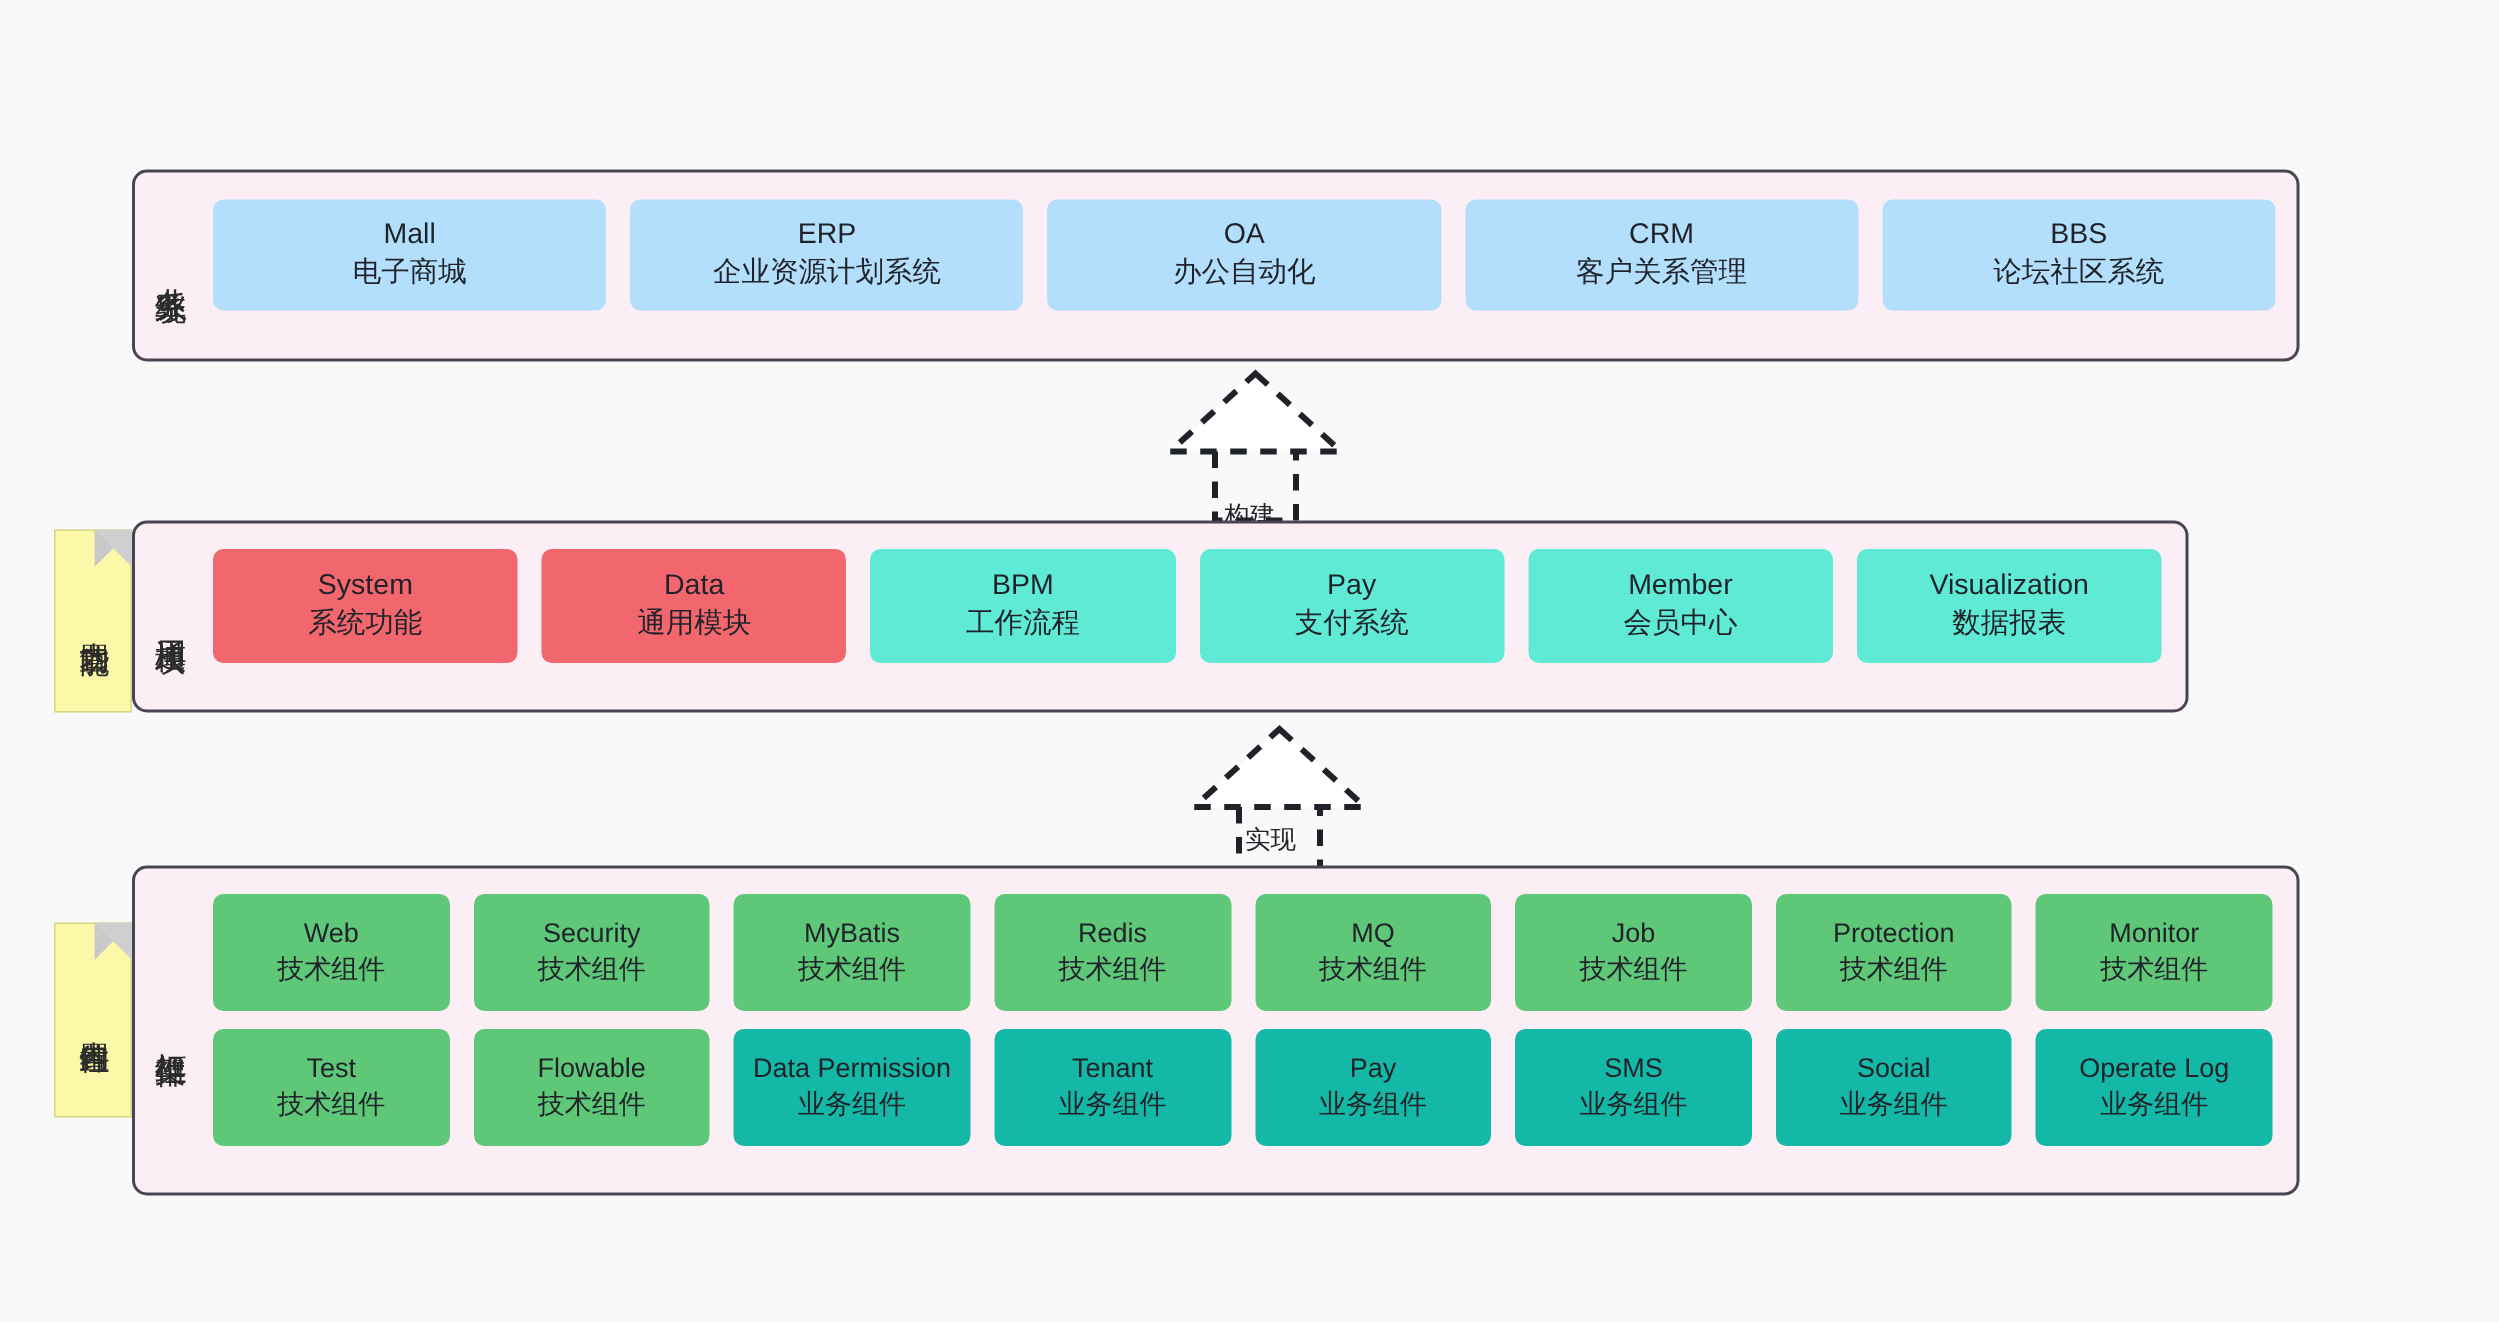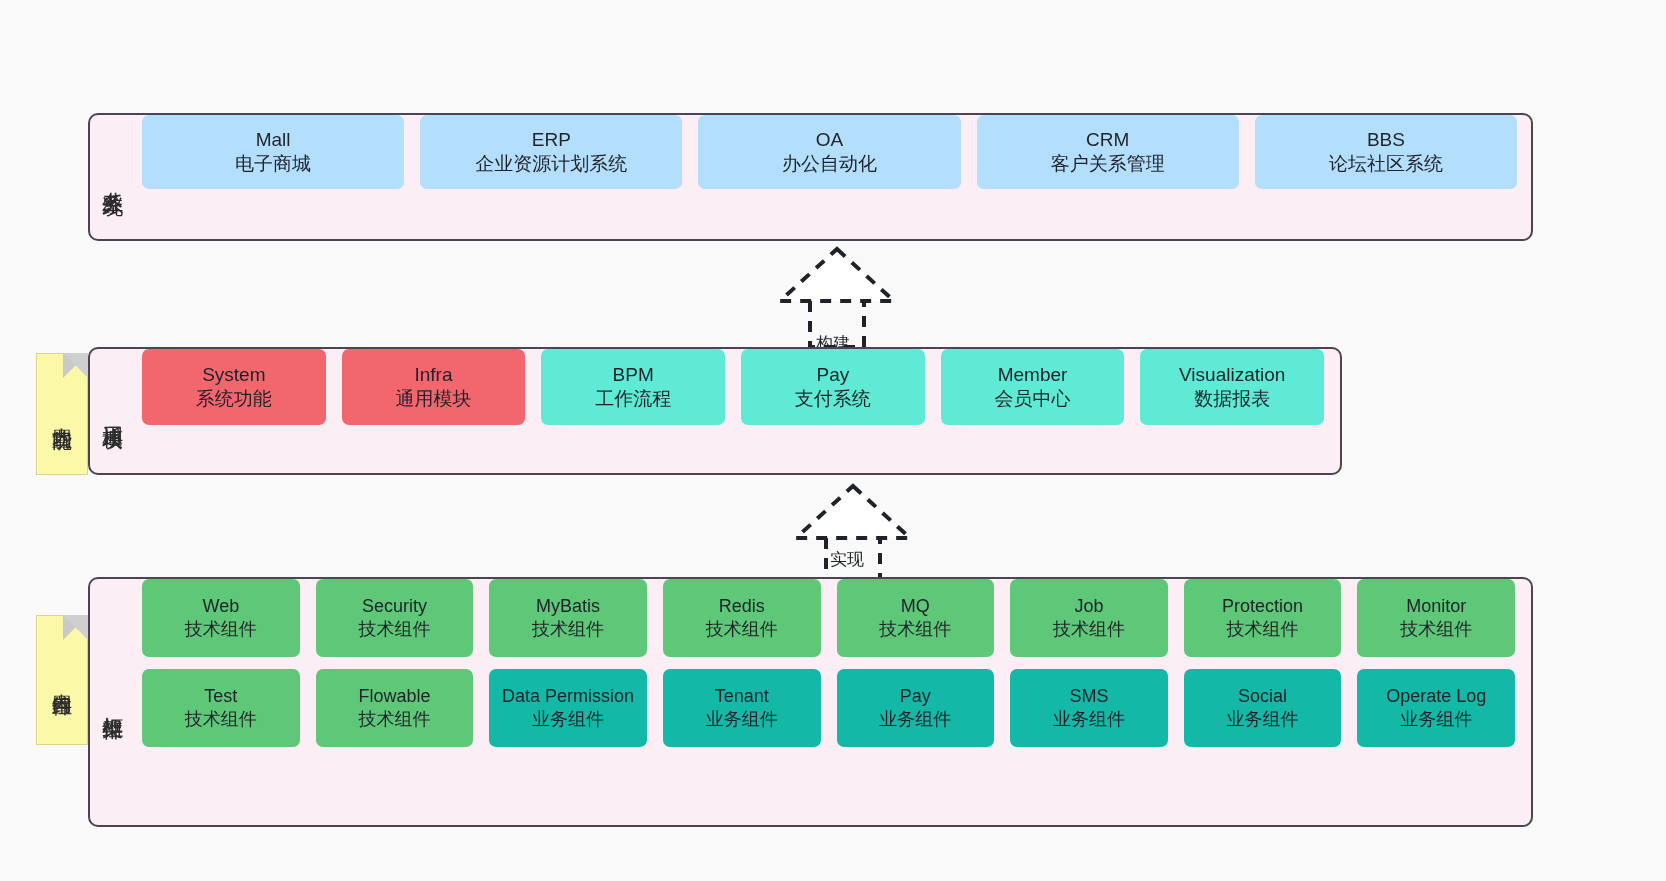--- a/index.html
+++ b/index.html
@@ -38,21 +38,21 @@
     writing-mode: vertical-rl;
     text-orientation: upright;
     line-height: 1.12;
     padding: 4px 0;
     user-select: none;
   }
   .layer-body {
     flex: 1 1 auto;
     display: flex;
     flex-direction: column;
-    justify-content: flex-start;
+    justify-content: center;
     gap: 14px;
     padding: 0 16px 15px 6px;
   }
   .row {
     display: flex;
     gap: 16px;
   }
   .card {
     flex: 1 1 0;
     border-radius: 7px;
@@ -75,24 +75,24 @@
   .c-red        { background: #f2666e; }
   .c-pink       { background: #5eead4; }
   .c-green      { background: #5ec878; }
   .c-lightgreen { background: #14b8a6; }
 
   
   #layer-business  { left: 88px;  top: 113px; width: 1445px; height: 128px; }
   #layer-business .layer-body  { padding-right: 14px; }
   #layer-business .card { height: 74px; }
 
-  #layer-common    { left: 88px;  top: 347px; width: 1254px; height: 128px; }
+  #layer-common    { left: 88px;  top: 347px; width: 1371px; height: 128px; }
   #layer-common .card { height: 76px; }
 
-  #layer-framework { left: 88px;  top: 577px; width: 1445px; height: 250px; }
+  #layer-framework { left: 88px;  top: 577px; width: 1445px; height: 220px; }
   #layer-framework .layer-body { gap: 12px; }
   #layer-framework .card { height: 78px; font-size: 18px; }
 
   
   .sticky {
     position: absolute;
     width: 52px;
     background: #fbf8a8;
     border: 1px solid #d8d48a;
     display: flex;
@@ -190,21 +190,21 @@
 
   <div class="layer" id="layer-common">
     <div class="layer-title">通用模块</div>
     <div class="layer-body">
       <div class="row">
         <div class="card c-red">
           <span class="en">System</span>
           <span class="cn">系统功能</span>
         </div>
         <div class="card c-red">
-          <span class="en">Infra</span>
+          <span class="en">Data</span>
           <span class="cn">通用模块</span>
         </div>
         <div class="card c-pink">
           <span class="en">BPM</span>
           <span class="cn">工作流程</span>
         </div>
         <div class="card c-pink">
           <span class="en">Pay</span>
           <span class="cn">支付系统</span>
         </div>

